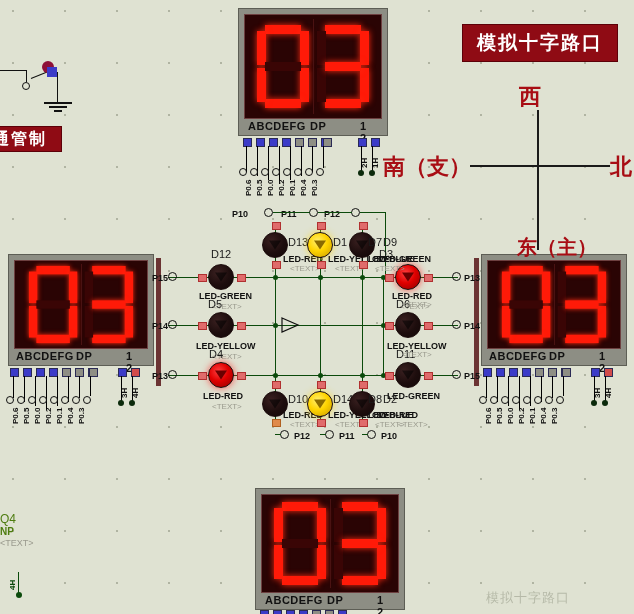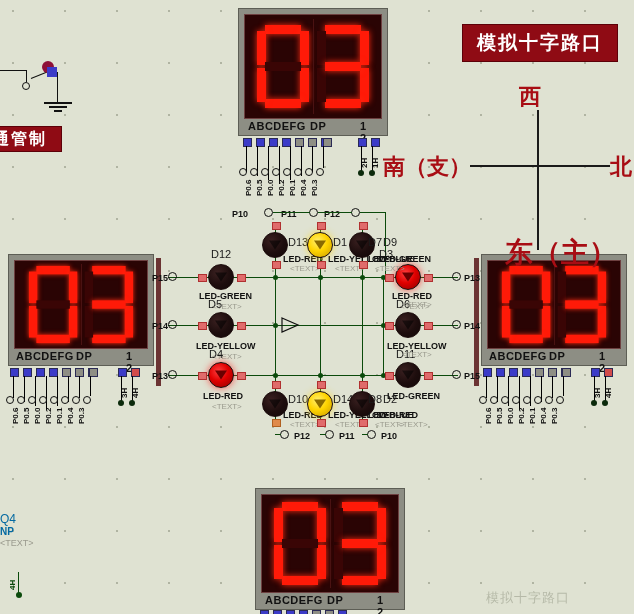--- a/index.html
+++ b/index.html
@@ -134,21 +134,21 @@
   }
   .crossline{position:absolute;background:#1a1a1a;}
 
   .gndwire{position:absolute;background:#111;}
   .gndbar{position:absolute;background:#111;height:2px;}
 
   .wm{
     position:absolute;font-size:13px;color:rgba(120,125,105,.40);
     letter-spacing:1px;font-family:"DejaVu Sans",sans-serif;white-space:nowrap;
   }
-  .qtext{position:absolute;font-size:10px;color:#0369a1;white-space:nowrap;}
+  .qtext{position:absolute;font-size:10px;color:#4d7c0f;white-space:nowrap;}
   .qtext.dim{color:#9a9a8e;}
 </style>
 </head>
 <body>
 
 <div id="grid"></div>
 
 <div class="disp" style="left:238px;top:8px;width:150px;height:128px;">
   <div class="screen">
     <div class="segwrap">
@@ -632,21 +632,21 @@
 <div class="redbox" style="left:-22px;top:126px;width:82px;height:24px;font-size:16px;">通管制</div>
 
 <div class="redbox" style="left:462px;top:24px;width:154px;height:36px;font-size:19px;">模拟十字路口</div>
 
 <div class="crossline" style="left:537px;top:110px;width:2px;height:140px;"></div>
 <div class="crossline" style="left:470px;top:165px;width:140px;height:2px;"></div>
 
 <span class="cnlabel" style="left:519px;top:82px;font-size:22px;">西</span>
 <span class="cnlabel" style="left:610px;top:152px;font-size:22px;">北</span>
 <span class="cnlabel" style="left:383px;top:152px;font-size:22px;">南（支）</span>
-<span class="cnlabel" style="left:505px;top:234px;font-size:28px;">东（主）</span>
+<span class="cnlabel" style="left:517px;top:234px;font-size:20px;">东（主）</span>
 
 <div class="abs" style="left:0;top:512px;">
   <span class="qtext" style="left:0;top:0;font-size:12px;">Q4</span>
   <span class="qtext" style="left:0;top:14px;font-weight:bold;">NP</span>
   <span class="qtext dim" style="left:0;top:26px;font-size:9px;">&lt;TEXT&gt;</span>
 </div>
 <div class="abs" style="left:0;top:572px;">
   <span class="vlabel" style="left:8px;top:18px;color:#0b4a0b;">4H</span>
   <div class="termdot" style="left:16px;top:20px;background:#0b4a0b;"></div>
   <div class="wire v" style="left:18px;top:0;height:22px;"></div>

